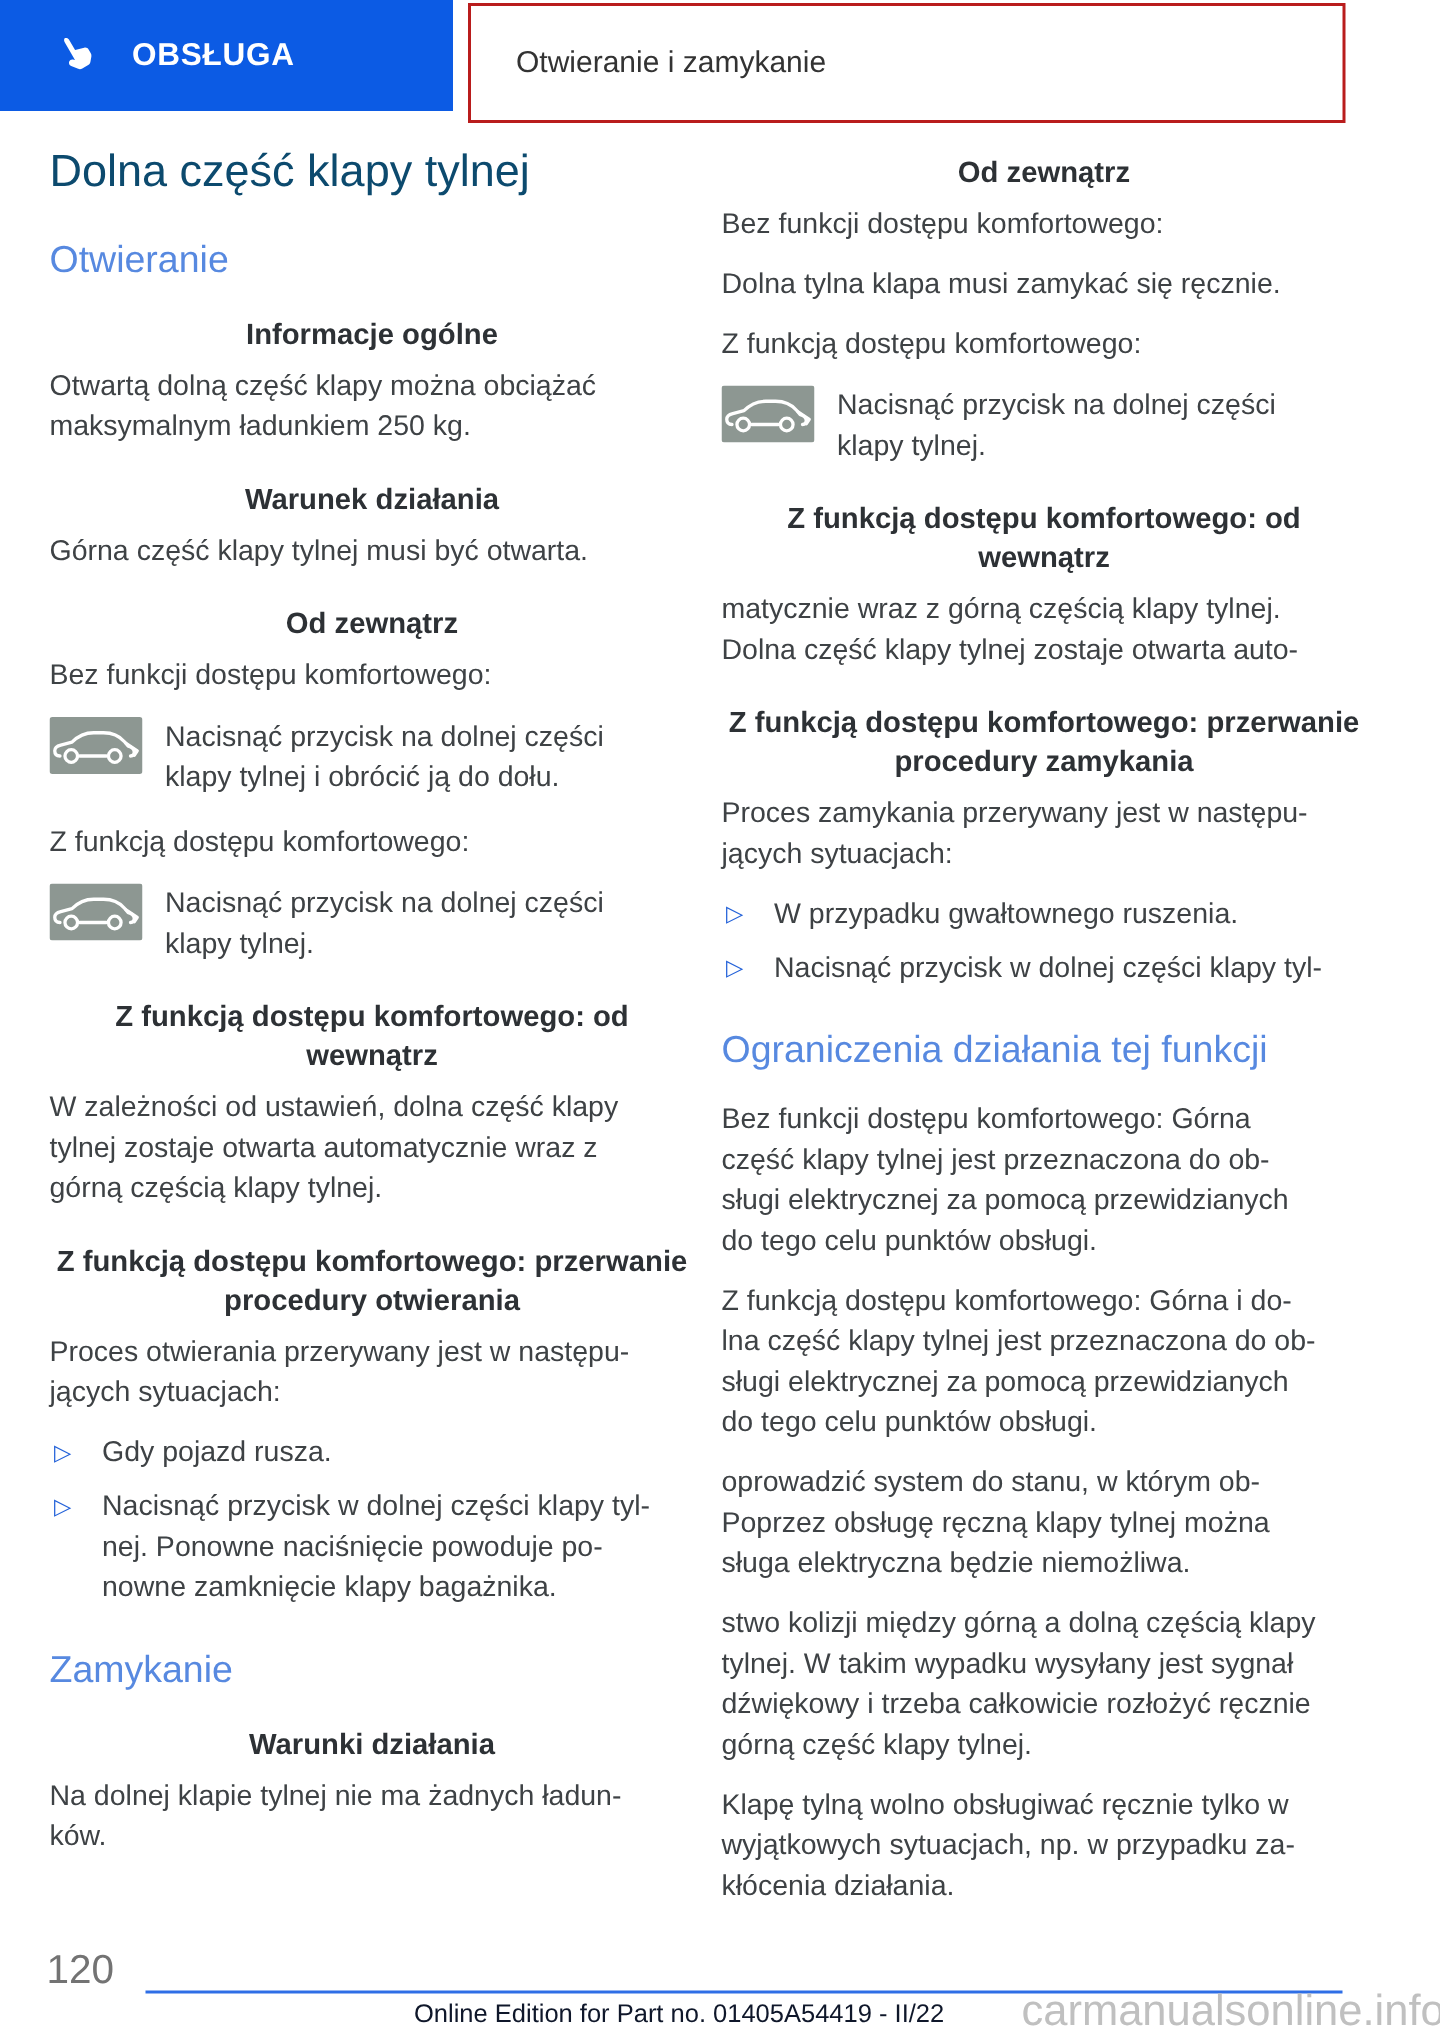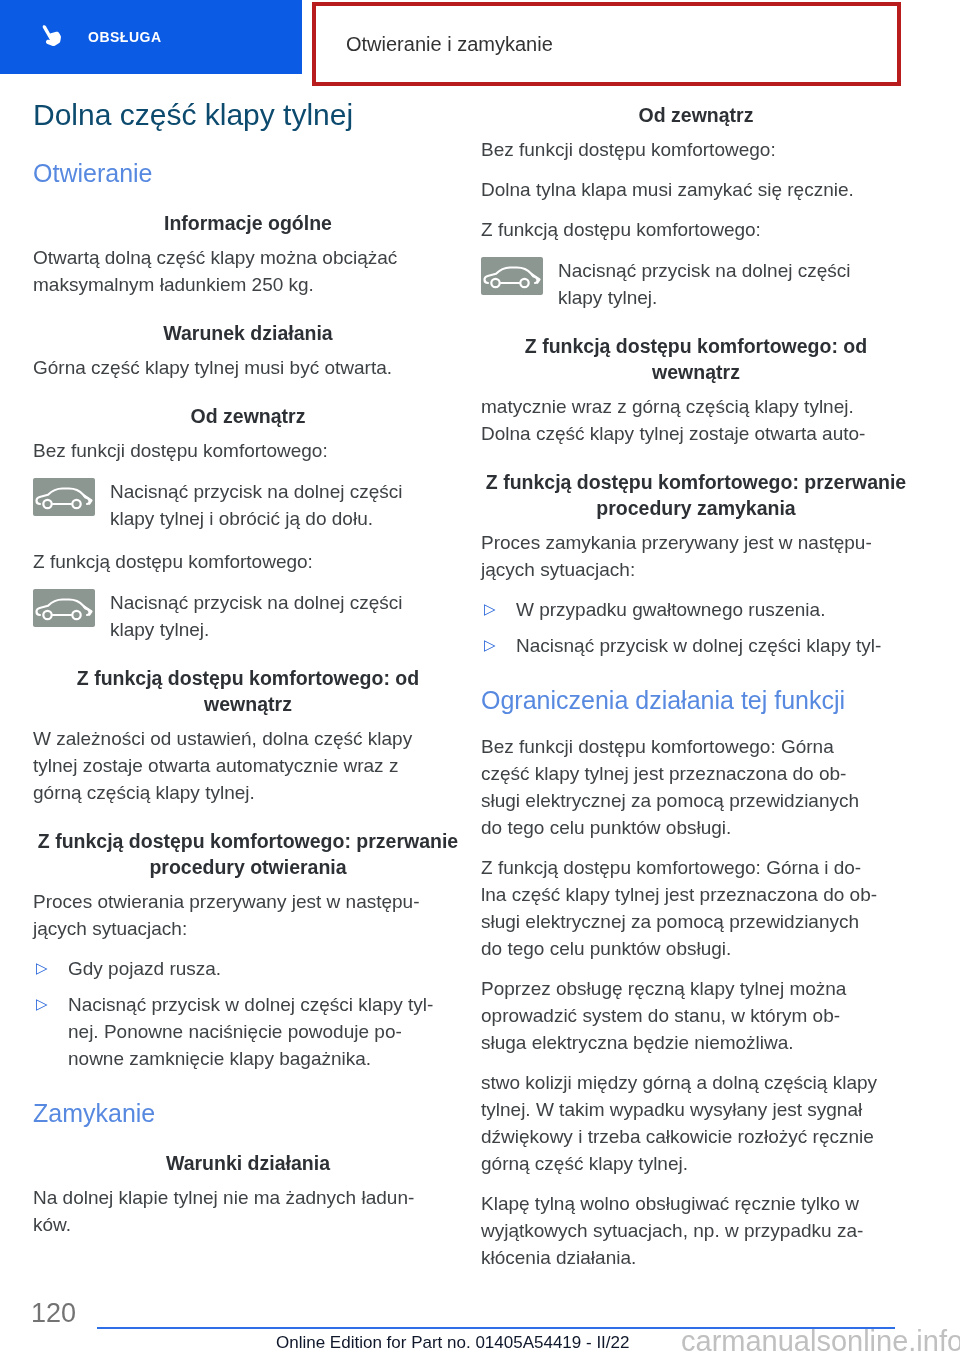--- a/index.html
+++ b/index.html
@@ -8,25 +8,25 @@
     font-family:"Liberation Sans","DejaVu Sans",sans-serif;
     -webkit-font-smoothing:antialiased;overflow:hidden;
   }
   
   .tab{
     position:absolute;left:0;top:0;width:302px;height:74px;
     background:#0c5be4;display:flex;align-items:center;
   }
   .tab .hand{width:26px;height:34px;margin-left:38px;flex:0 0 auto;}
   .tab .tab-label{
-    color:#ffffff;font-size:14px;font-weight:bold;letter-spacing:.5px;margin-left:24px;
+    color:#ffffff;font-size:21px;font-weight:bold;letter-spacing:.5px;margin-left:24px;
   }
   .chapter-box{
     position:absolute;left:312px;top:2px;width:581px;height:76px;
-    border:4px solid #b91c1c;background:#ffffff;display:flex;align-items:center;
+    border:2px solid #b91c1c;background:#ffffff;display:flex;align-items:center;
   }
   .chapter-box .chapter-title{font-size:20px;color:#333333;margin-left:30px;}
   
   .col{position:absolute;top:96px;width:430px;}
   .col.left{left:33px;}
   .col.right{left:481px;}
   .ln{font-size:19px;line-height:27px;color:#3e4245;white-space:nowrap;}
   .h1 .ln{font-size:30px;line-height:34px;color:#0c4a6e;font-weight:normal;}
   .h1{margin:2px 0 26px 0;}
   .h2 .ln{font-size:25px;line-height:30px;color:#5789e0;}
@@ -250,22 +250,22 @@
     <div class="ln">sługi elektrycznej za pomocą przewidzianych</div>
     <div class="ln">do tego celu punktów obsługi.</div>
   </div>
   <div class="para">
     <div class="ln">Z funkcją dostępu komfortowego: Górna i do-</div>
     <div class="ln">lna część klapy tylnej jest przeznaczona do ob-</div>
     <div class="ln">sługi elektrycznej za pomocą przewidzianych</div>
     <div class="ln">do tego celu punktów obsługi.</div>
   </div>
   <div class="para">
+    <div class="ln">oprowadzić system do stanu, w którym ob-</div>
     <div class="ln">Poprzez obsługę ręczną klapy tylnej można</div>
-    <div class="ln">oprowadzić system do stanu, w którym ob-</div>
     <div class="ln">sługa elektryczna będzie niemożliwa.</div>
   </div>
   <div class="para">
     <div class="ln">stwo kolizji między górną a dolną częścią klapy</div>
     <div class="ln">tylnej. W takim wypadku wysyłany jest sygnał</div>
     <div class="ln">dźwiękowy i trzeba całkowicie rozłożyć ręcznie</div>
     <div class="ln">górną część klapy tylnej.</div>
   </div>
   <div class="para">
     <div class="ln">Klapę tylną wolno obsługiwać ręcznie tylko w</div>

